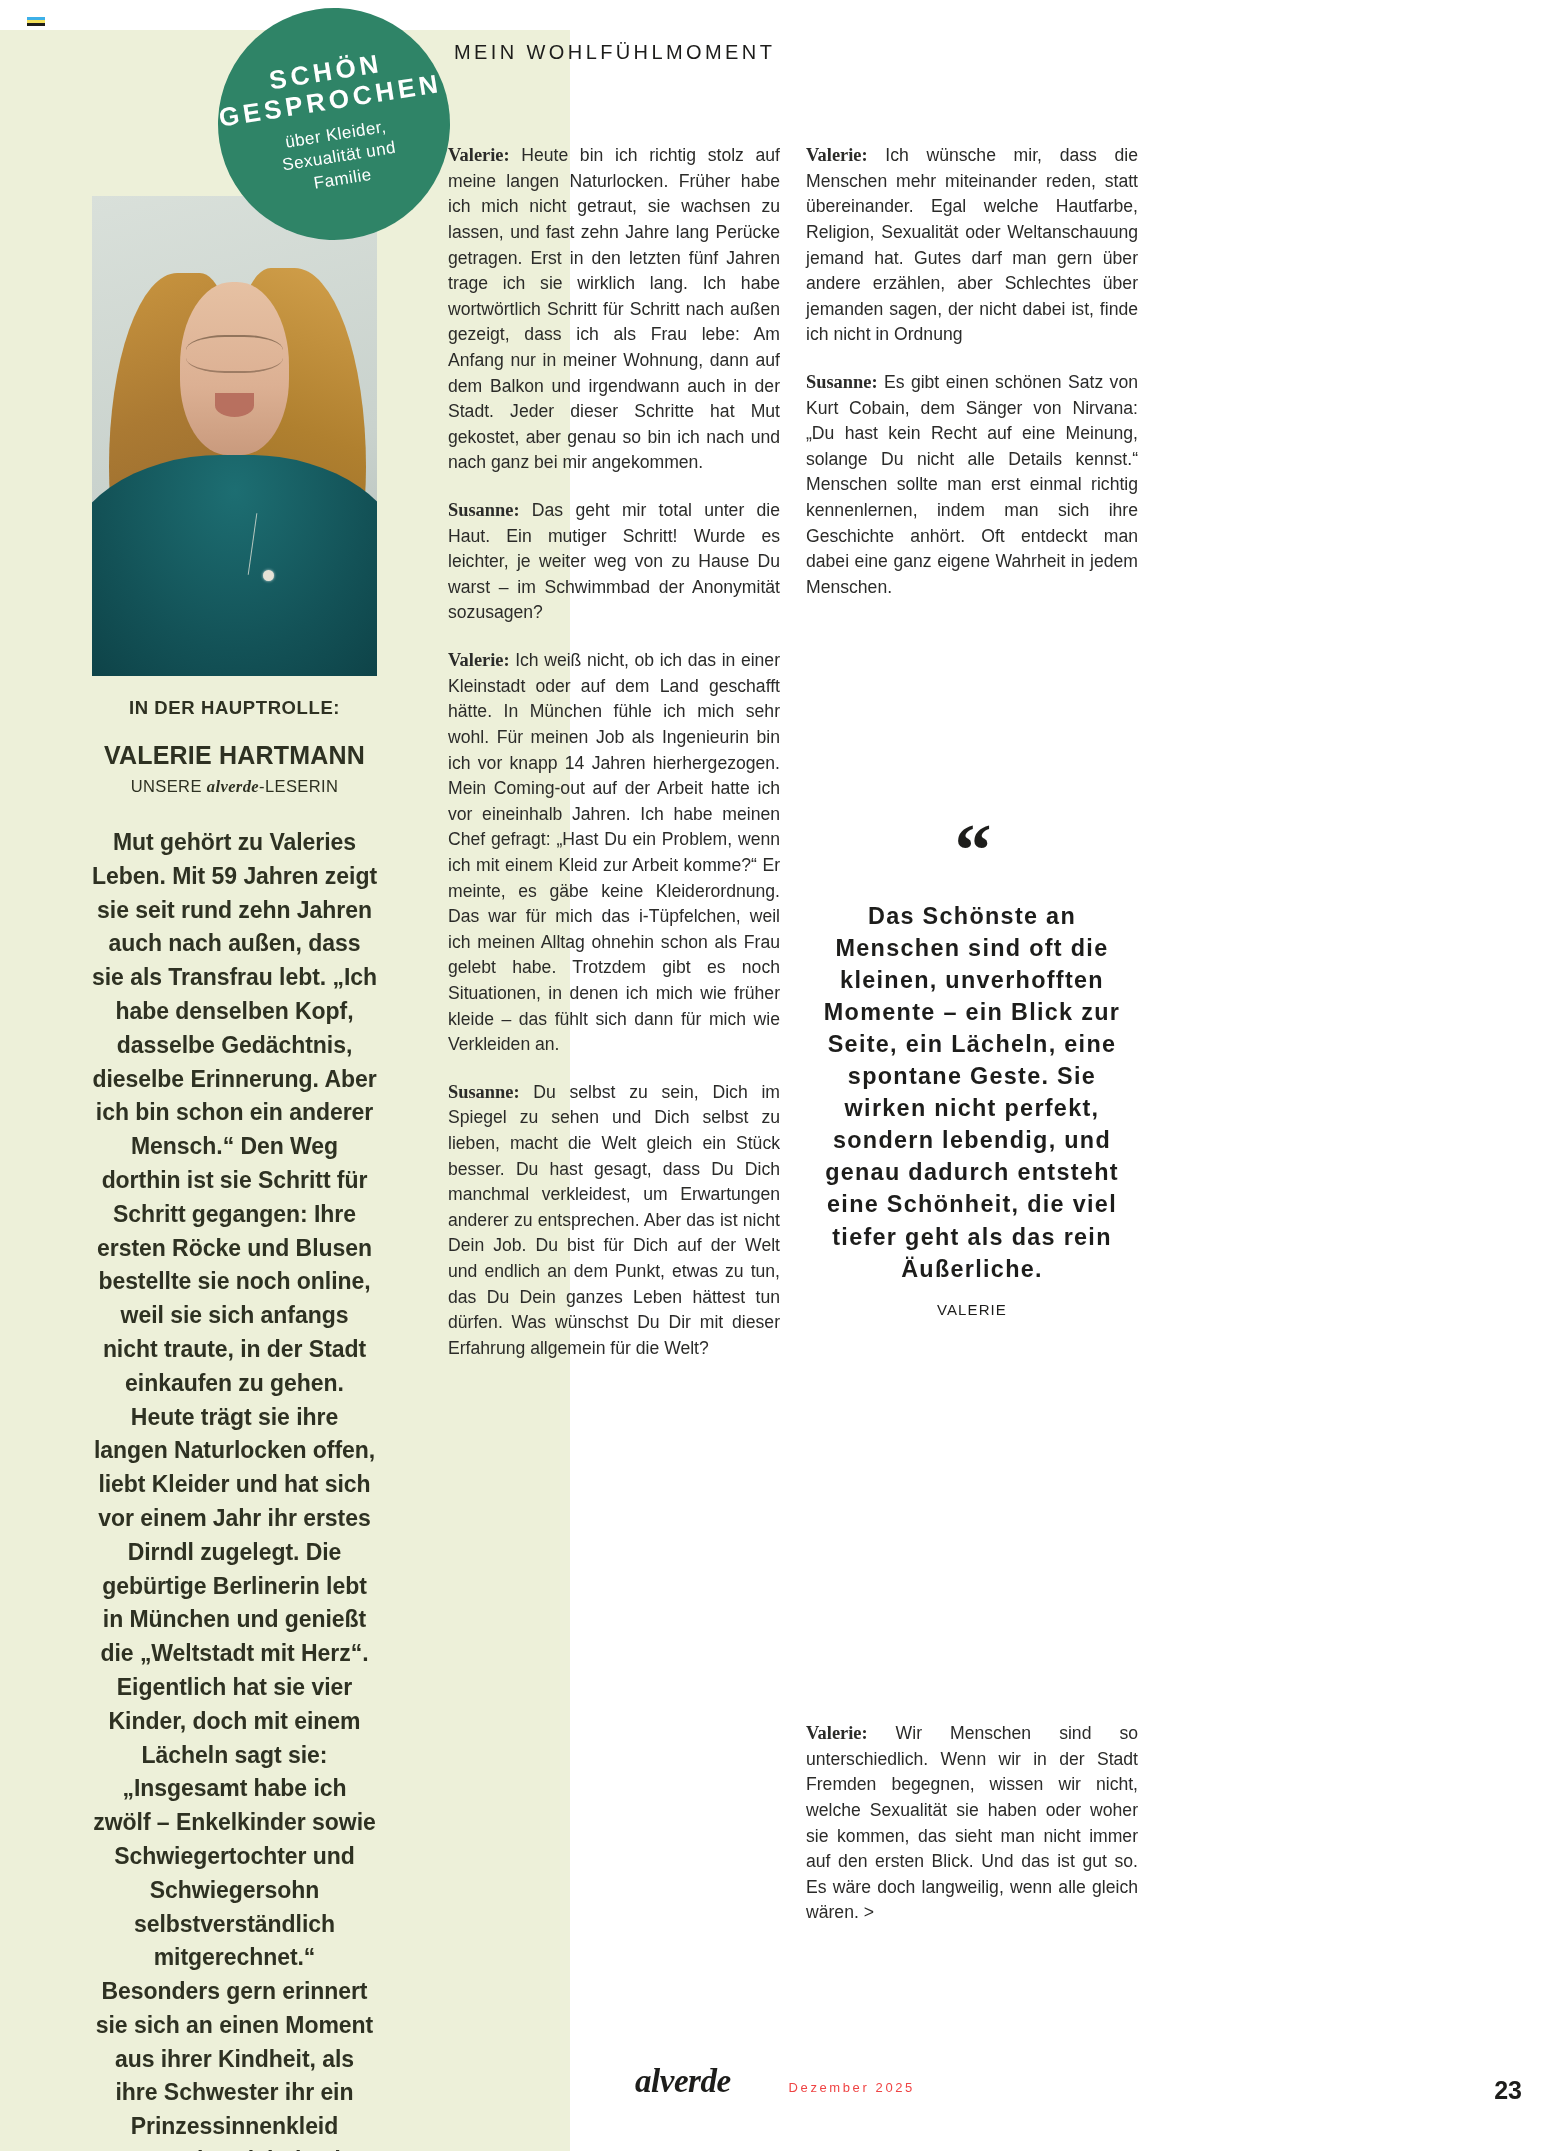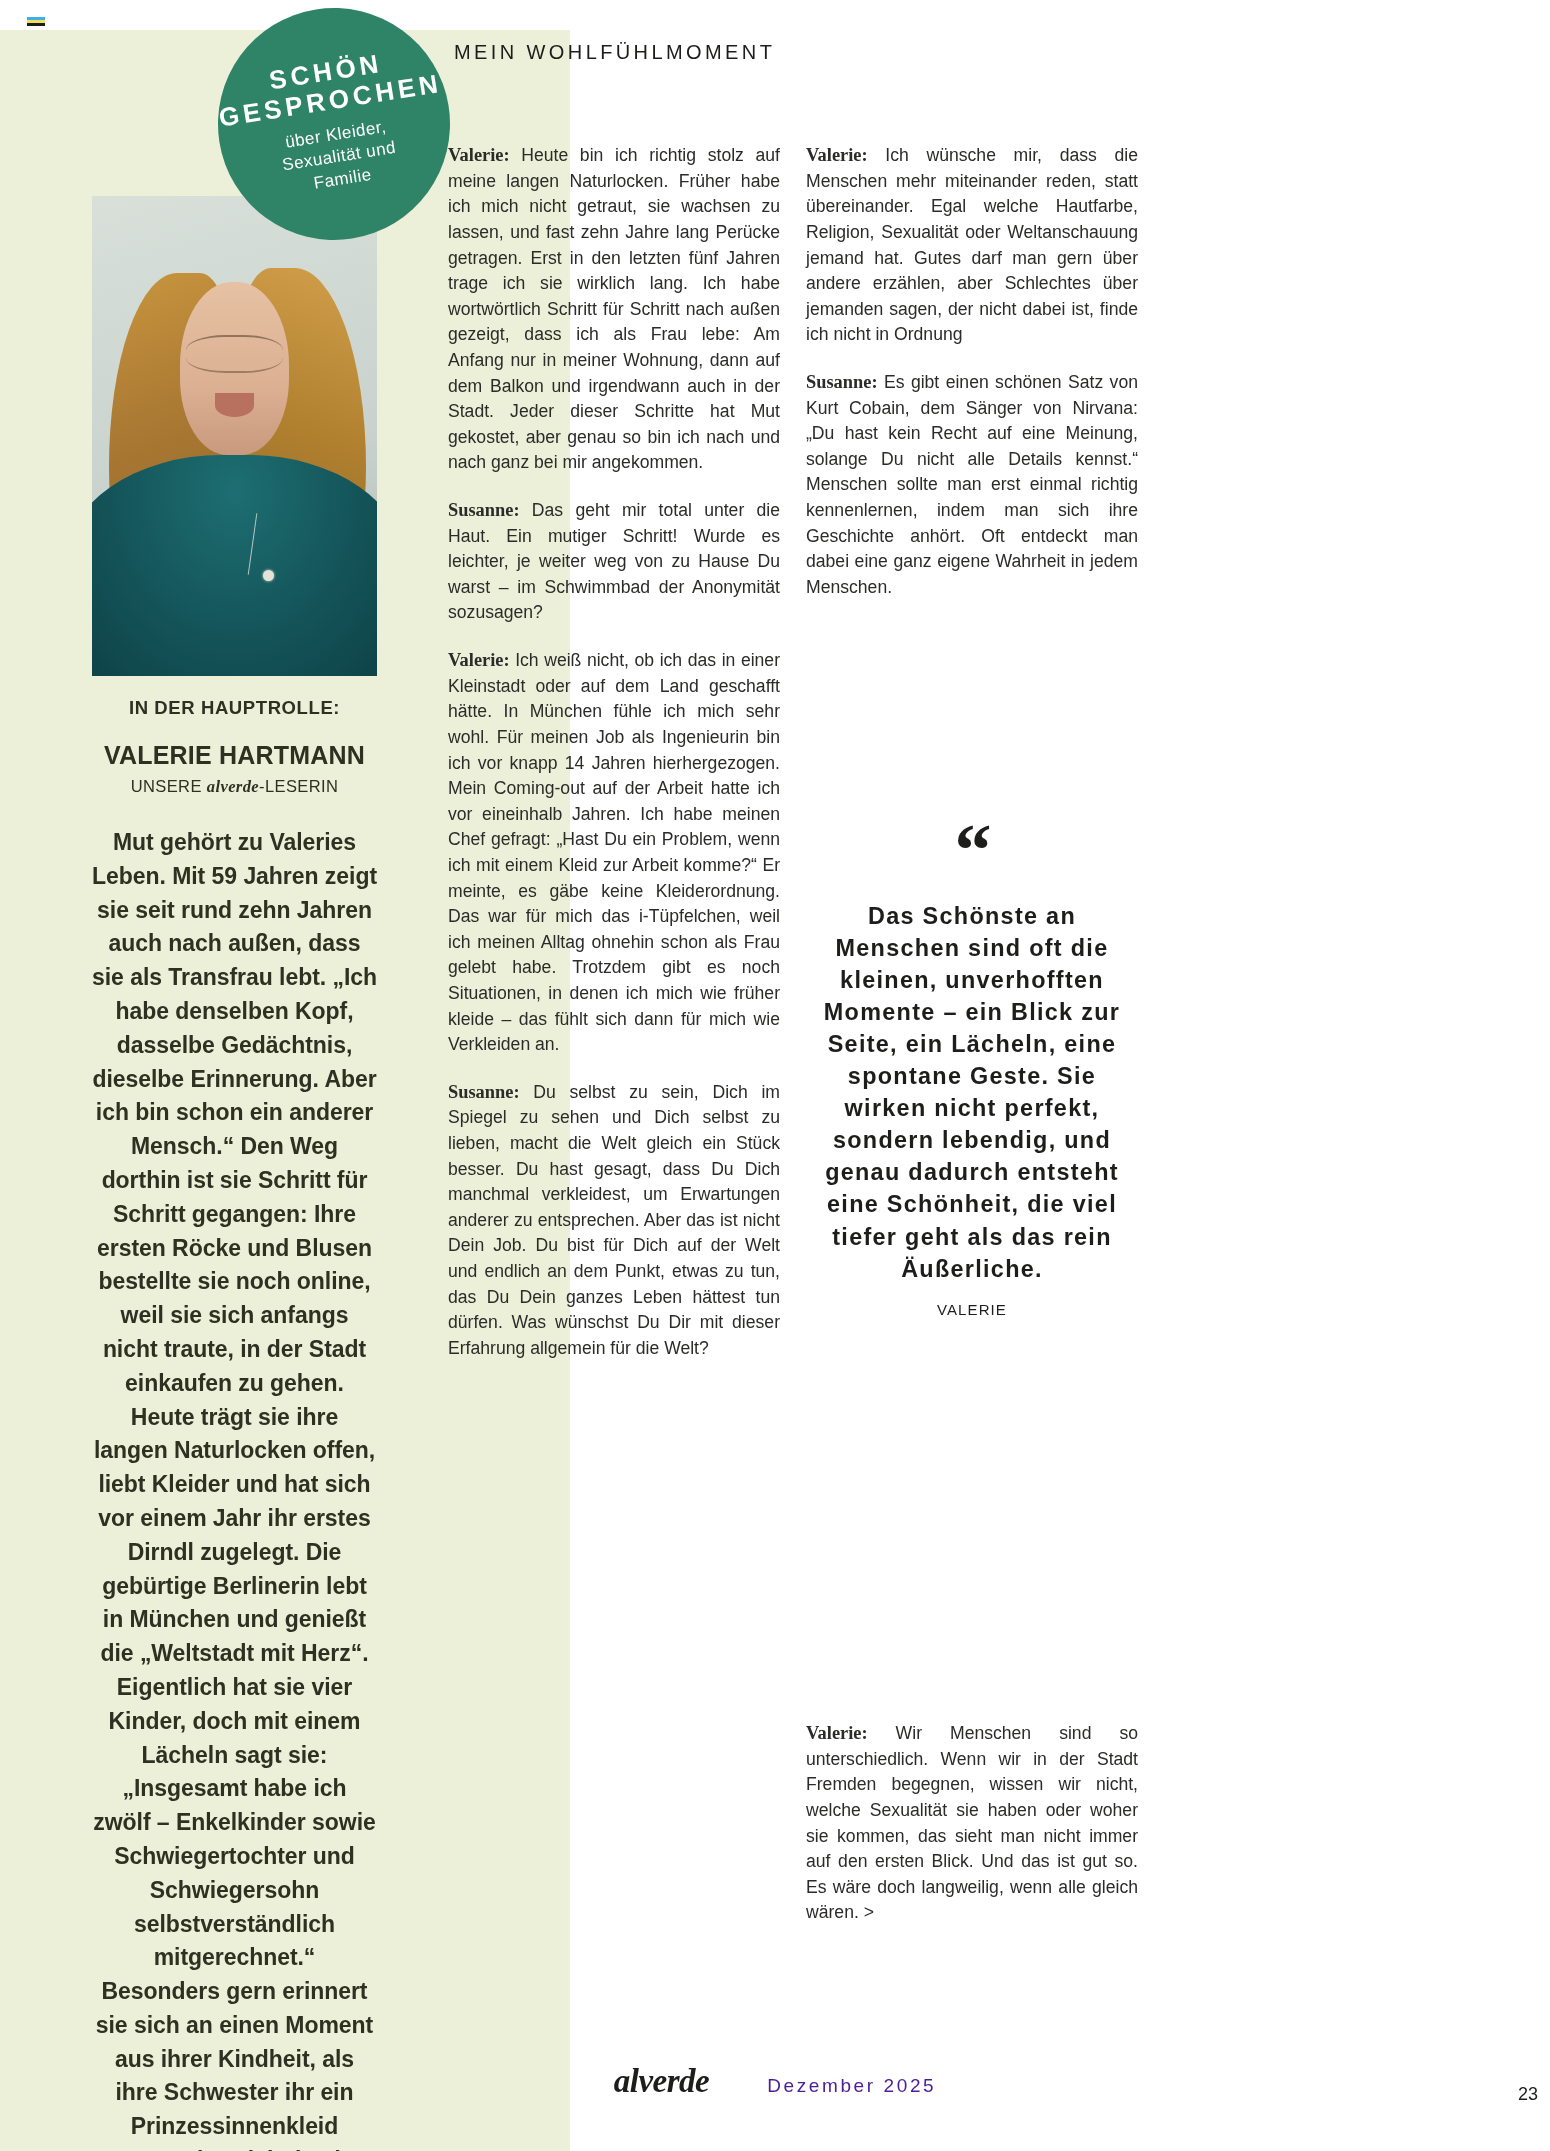--- a/index.html
+++ b/index.html
@@ -204,27 +204,27 @@
     display:flex;align-items:baseline;gap:18px;
     white-space:nowrap;
   }
   .logo{
     font-family:"Liberation Serif", serif;
     font-style:italic;font-weight:700;
     font-size:33px;letter-spacing:-.5px;
     color:#1d1d1b;
   }
   .issue{
-    font-size:19px;font-weight:500;letter-spacing:2.6px;
-    color:#4c1d95;
+    font-size:13px;font-weight:500;letter-spacing:2.6px;
+    color:#ef4444;
     margin-left:40px;
   }
   .pageno{
-    position:absolute;right:12px;bottom:0;
-    font-size:18px;font-weight:400;color:#1d1d1b;
+    position:absolute;right:28px;bottom:0;
+    font-size:25px;font-weight:700;color:#1d1d1b;
   }
 </style>
 </head>
 <body>
 
 <div class="page">
 
   <div class="left-band"></div>
 
   <div class="reg-mark">

